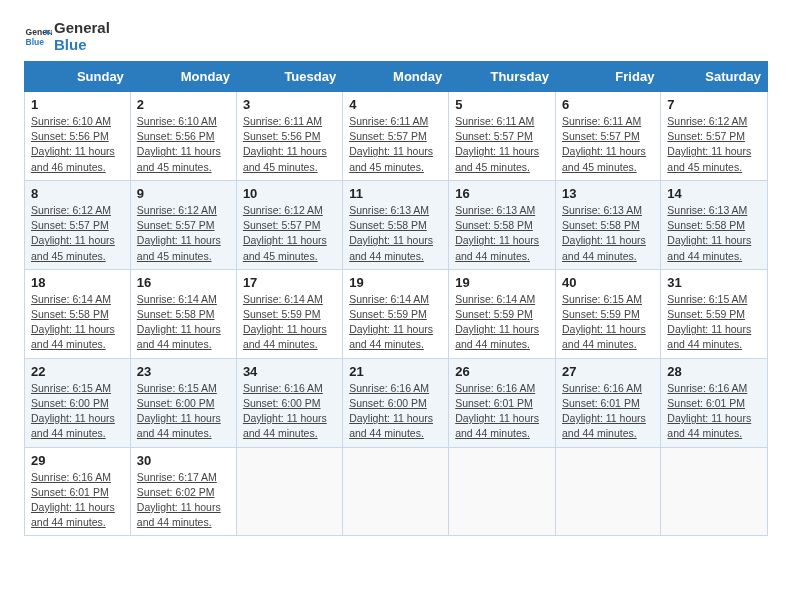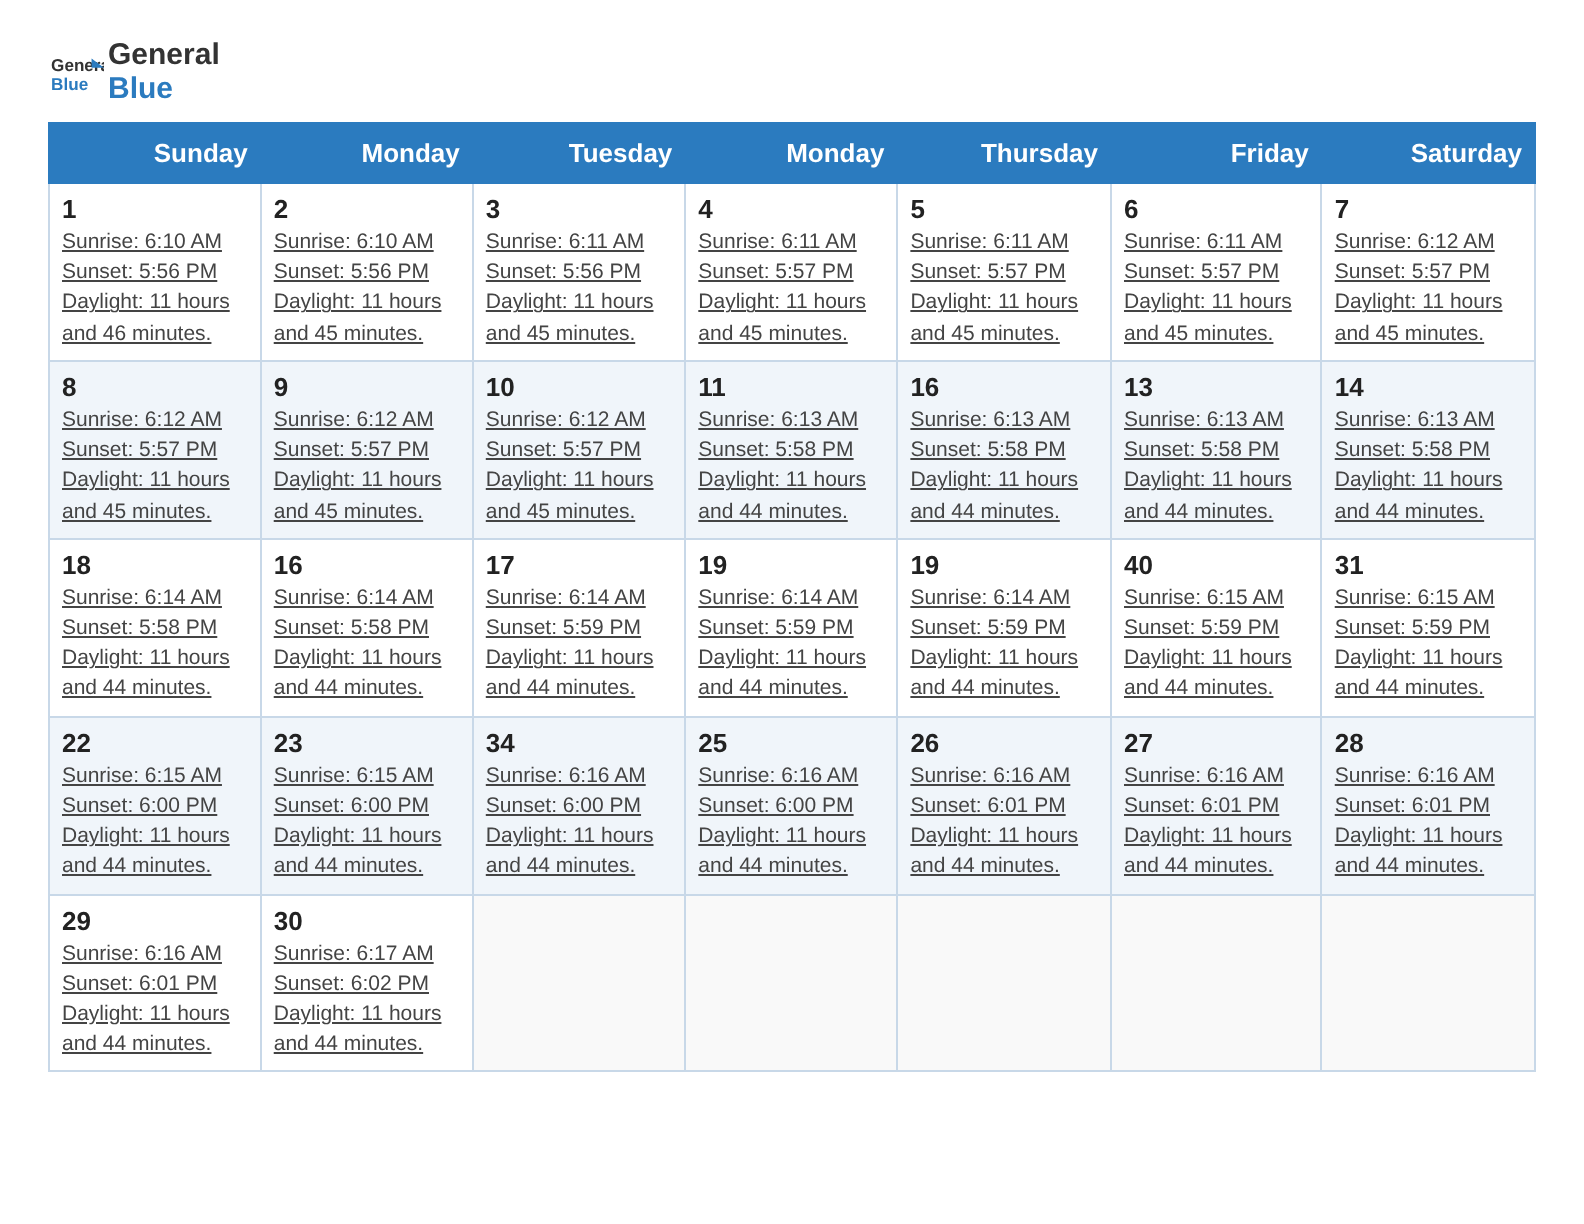--- a/index.html
+++ b/index.html
@@ -218,21 +218,21 @@
           </td>
           <td>
             <div class="day-num">23</div>
             <div class="day-info">Sunrise: 6:15 AM<br>Sunset: 6:00 PM<br>Daylight: 11 hours and 44 minutes.</div>
           </td>
           <td>
             <div class="day-num">34</div>
             <div class="day-info">Sunrise: 6:16 AM<br>Sunset: 6:00 PM<br>Daylight: 11 hours and 44 minutes.</div>
           </td>
           <td>
-            <div class="day-num">25</div>
+            <div class="day-num">21</div>
             <div class="day-info">Sunrise: 6:16 AM<br>Sunset: 6:00 PM<br>Daylight: 11 hours and 44 minutes.</div>
           </td>
           <td>
             <div class="day-num">26</div>
             <div class="day-info">Sunrise: 6:16 AM<br>Sunset: 6:01 PM<br>Daylight: 11 hours and 44 minutes.</div>
           </td>
           <td>
             <div class="day-num">27</div>
             <div class="day-info">Sunrise: 6:16 AM<br>Sunset: 6:01 PM<br>Daylight: 11 hours and 44 minutes.</div>
           </td>

